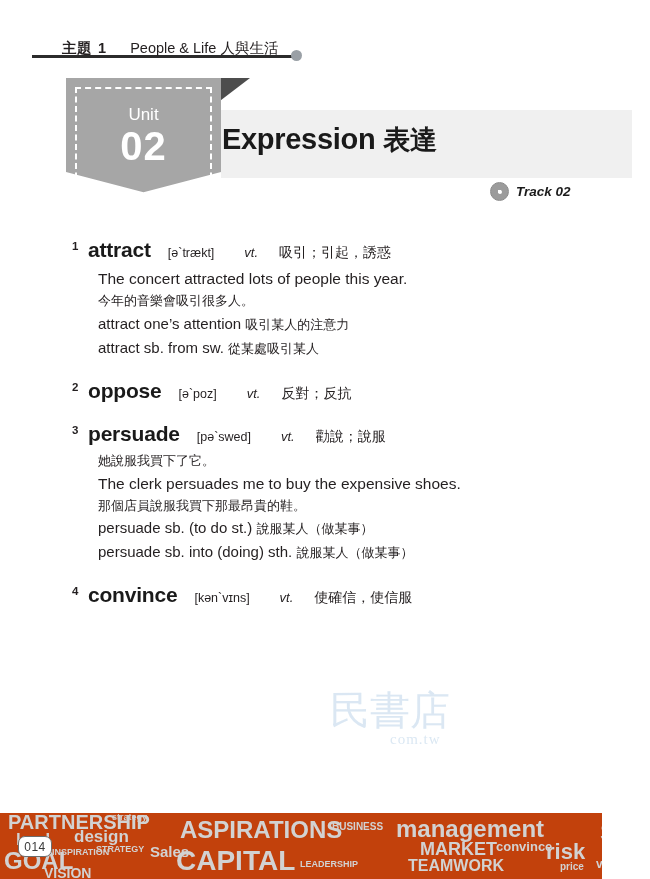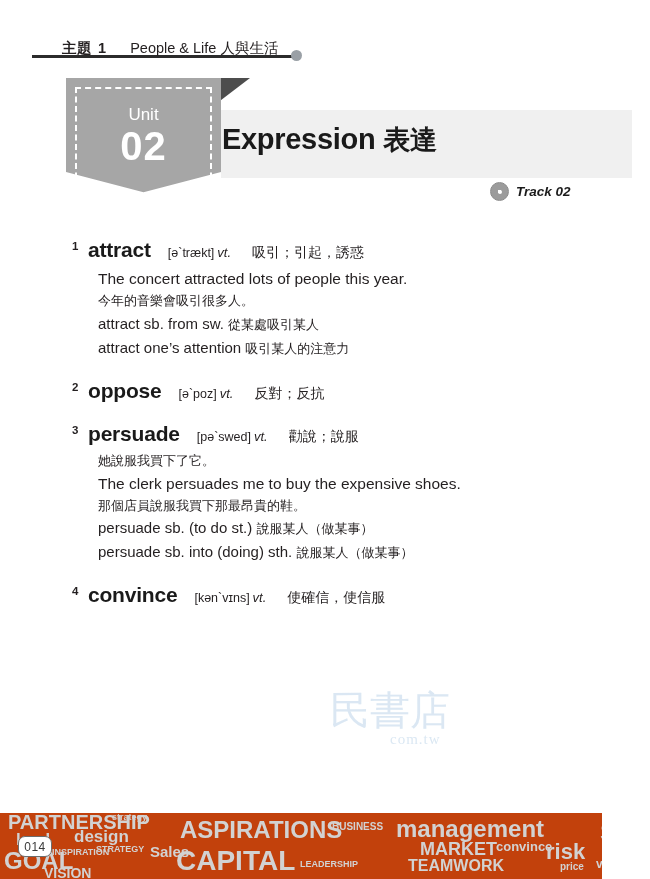--- a/index.html
+++ b/index.html
@@ -206,21 +206,21 @@
     letter-spacing: -0.2px;
   }
   .entry-phon {
     font-size: 12.5px;
     color: #231f20;
     margin-left: 17px;
   }
   .entry-pos {
     font-size: 13px;
     font-style: italic;
-    margin-left: 3px;
+    margin-left: 30px;
   }
   .entry-def {
     font-size: 14px;
     margin-left: 21px;
   }
   .entry-body { margin-left: 26px; margin-top: 5px; }
   .line-en {
     font-size: 15.5px;
     line-height: 1.55;
     color: #231f20;
@@ -335,22 +335,22 @@
       <div class="entry-head">
         <span class="entry-num">1</span>
         <span class="entry-word">attract</span>
         <span class="entry-phon">[ə`trækt]</span>
         <span class="entry-pos">vt.</span>
         <span class="entry-def">吸引；引起，誘惑</span>
       </div>
       <div class="entry-body">
         <div class="line-en">The concert attracted lots of people this year.</div>
         <div class="line-zh">今年的音樂會吸引很多人。</div>
+        <div class="line-mix"><span>attract one’s attention</span> <span class="zh">吸引某人的注意力</span></div>
         <div class="line-mix"><span>attract sb. from sw.</span> <span class="zh">從某處吸引某人</span></div>
-        <div class="line-mix"><span>attract one’s attention</span> <span class="zh">吸引某人的注意力</span></div>
       </div>
     </div>
     <div class="entry">
       <div class="entry-head">
         <span class="entry-num">2</span>
         <span class="entry-word">oppose</span>
         <span class="entry-phon">[ə`poz]</span>
         <span class="entry-pos">vt.</span>
         <span class="entry-def">反對；反抗</span>
       </div>

